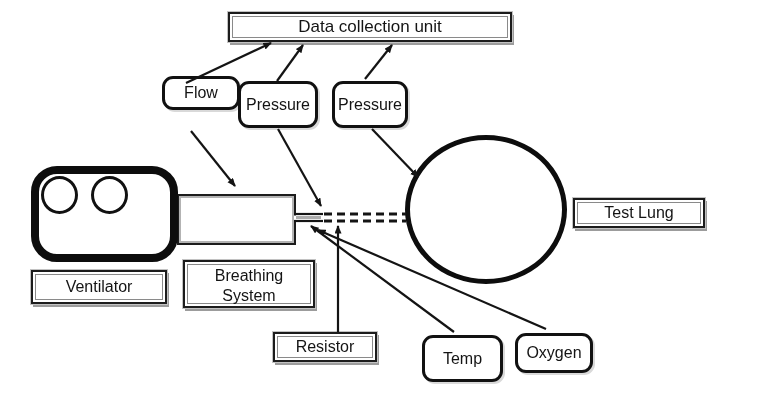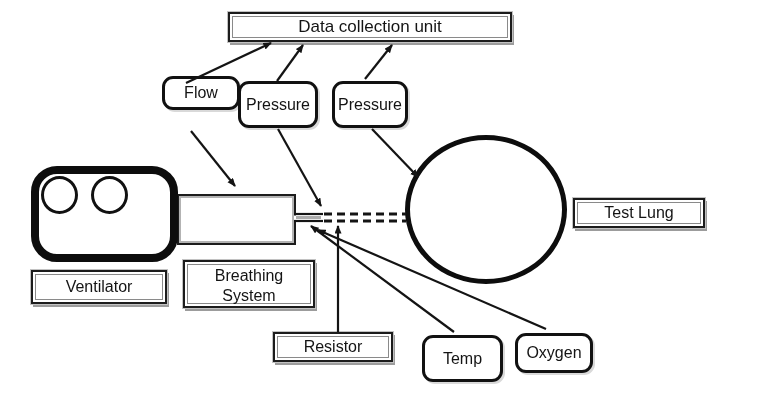--- a/index.html
+++ b/index.html
@@ -38,21 +38,21 @@
   .test-lung-circle{
     position:absolute;left:405px;top:135px;width:162px;height:149px;
     background:#fff;border:5px solid #0d0d0d;border-radius:50%;z-index:1;
   }
   .wires{position:absolute;left:0;top:0;z-index:5;pointer-events:none;}
   .dcu{left:228px;top:12px;width:284px;height:30px;font-size:17px;}
   .lbl-ventilator{left:31px;top:270px;width:136px;height:34px;}
   .lbl-breathing{left:183px;top:260px;width:132px;height:48px;align-items:flex-end;}
   .lbl-breathing span{display:block;width:92px;margin:0 auto;}
   .lbl-testlung{left:573px;top:198px;width:132px;height:30px;text-align:right;}
-  .lbl-resistor{left:273px;top:332px;width:120px;height:30px;}
+  .lbl-resistor{left:273px;top:332px;width:104px;height:30px;}
   .s-flow{left:147px;top:76px;width:78px;height:34px;margin-left:15px;}
   .s-press1{left:238px;top:81px;width:80px;height:47px;}
   .s-press2{left:332px;top:81px;width:76px;height:47px;}
   .s-temp{left:422px;top:335px;width:81px;height:47px;}
   .s-oxygen{left:515px;top:333px;width:78px;height:40px;}
 </style>
 </head>
 <body>
 
 <div class="canvas">

